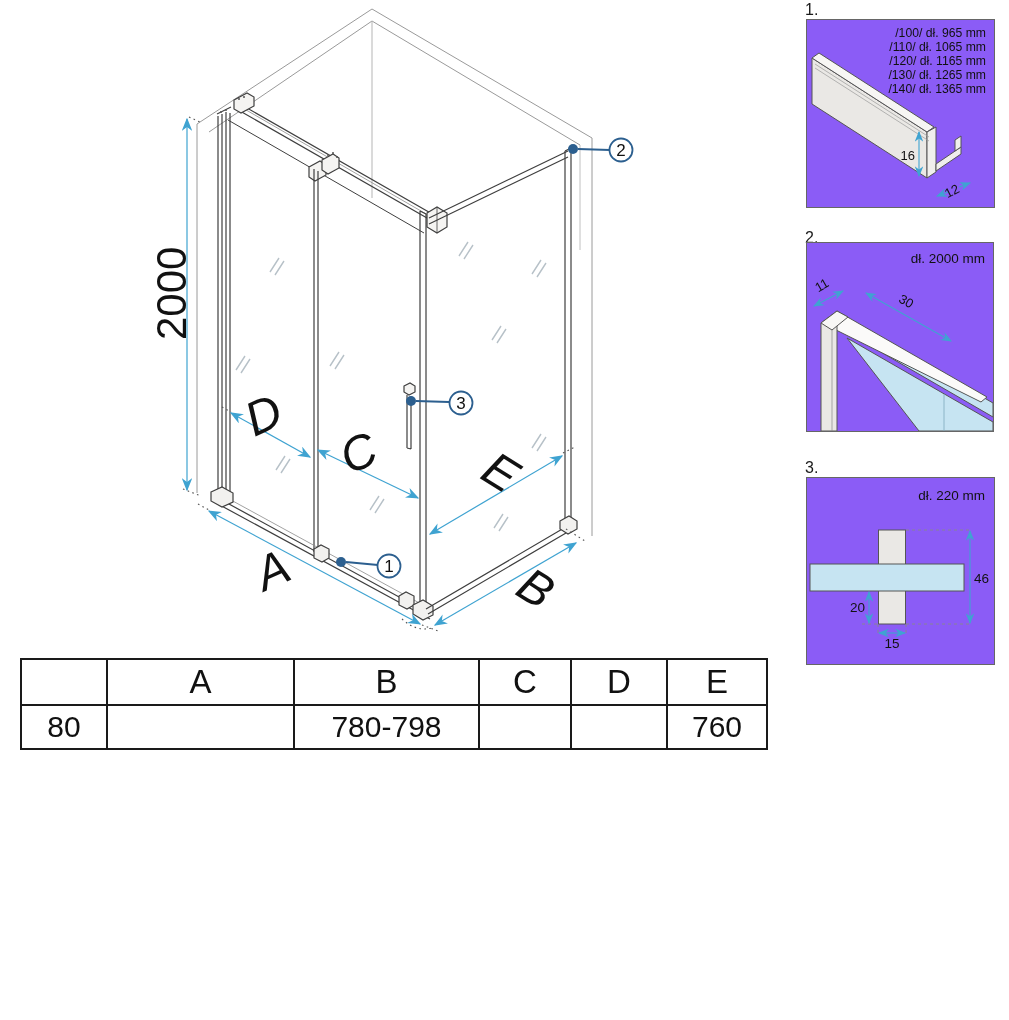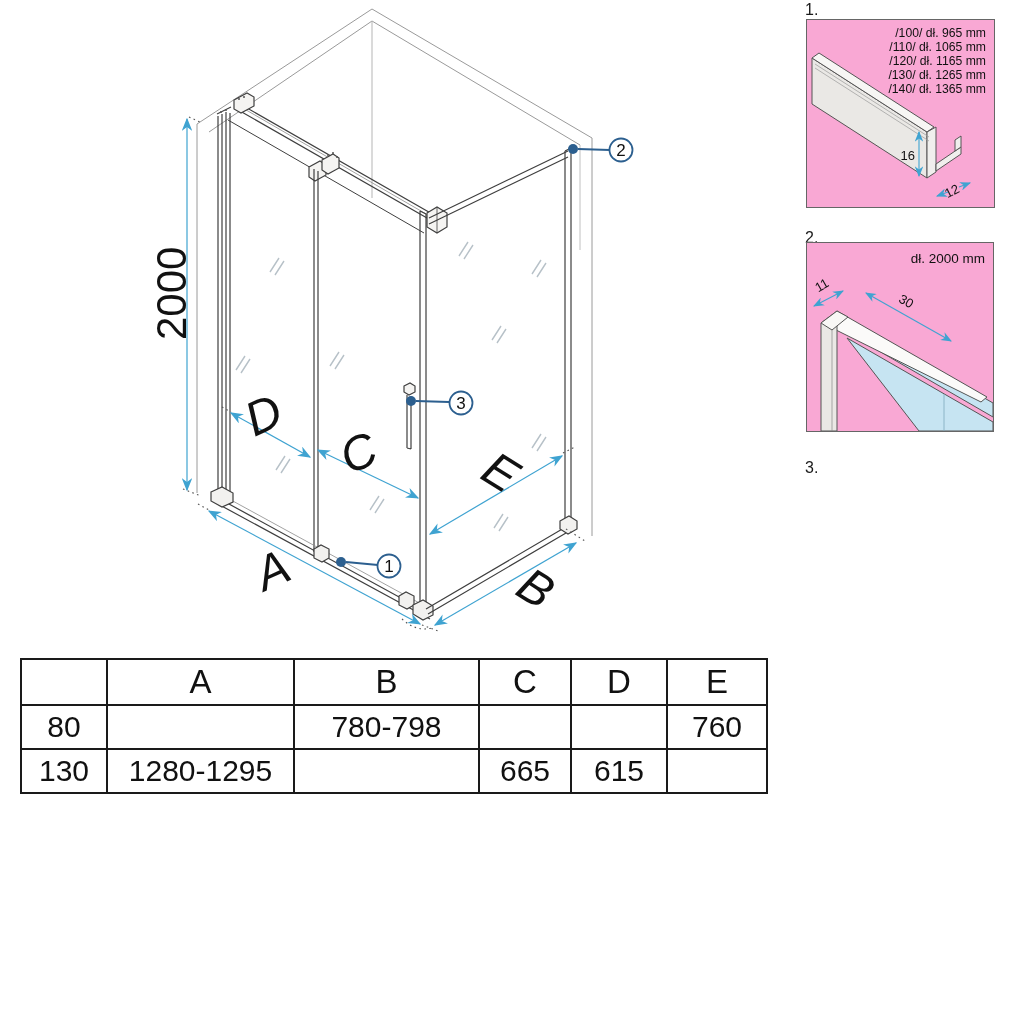--- a/index.html
+++ b/index.html
@@ -1,20 +1,20 @@
 <!DOCTYPE html>
 <html><head>
 <meta charset="utf-8">
 <style>
   html,body{margin:0;padding:0;background:#fff;}
   .canvas{position:relative;width:1009px;height:1020px;background:#fff;overflow:hidden;
           font-family:"Liberation Sans", sans-serif;color:#111;}
   svg text{font-family:"Liberation Sans", sans-serif;}
   .detail-label{position:absolute;font-size:16px;color:#1a1a1a;}
-  .detail-box{position:absolute;border:1.5px solid #666;background:#f9a8d4;}
+  .detail-box{position:absolute;border:1.5px solid #666;background:#8b5cf6;}
   .detail-box svg{display:block;}
   table.dims{position:absolute;left:20px;top:658px;border-collapse:collapse;table-layout:fixed;}
   table.dims td,table.dims th{border:2px solid #1a1a1a;text-align:center;vertical-align:middle;
       padding:0;font-weight:normal;overflow:hidden;white-space:nowrap;}
   table.dims th{font-size:33px;height:44px;}
   table.dims td{font-size:30px;height:42px;text-align:center;}
 </style>
 </head>
 <body>
 
@@ -198,20 +198,45 @@
         <path d="M7,63 L36,48" marker-start="url(#m2)" marker-end="url(#m2)"></path>
         <path d="M59,50 L144,98" marker-start="url(#m2)" marker-end="url(#m2)"></path>
       </g>
       <text x="178" y="20" text-anchor="end" font-size="13.5" fill="#111">dł. 2000 mm</text>
       <text transform="translate(17,46) rotate(-30)" text-anchor="middle" font-size="13" fill="#111">11</text>
       <text transform="translate(97,62) rotate(30)" text-anchor="middle" font-size="13" fill="#111">30</text>
     </svg>
   </div>
 
   <div class="detail-label" style="left:805px;top:459px">3.</div>
+  <div class="detail-box" style="left:806px;top:477px;width:187px;height:186px">
+    <svg width="187" height="186" viewBox="0 0 187 186">
+      <defs>
+        <marker id="m3" viewBox="0 0 10 8" refX="9" refY="4" markerWidth="10" markerHeight="8" orient="auto-start-reverse">
+            <path d="M0,0 L10,4 L0,8 L3,4 Z" fill="#3FA3D1"></path>
+          </marker>
+      </defs>
+      <g stroke="#555" stroke-width="1">
+        <rect x="71.5" y="52" width="27" height="94" fill="#EAE8E5"></rect>
+        <rect x="3" y="86" width="154" height="27" fill="#C6E4F2"></rect>
+      </g>
+      <g stroke="#888" stroke-width="0.9" stroke-dasharray="3,3" fill="none">
+        <path d="M99,52 H163 M99,146 H163 M71,146 V158 M99,146 V158 M55,146 H71"></path>
+      </g>
+      <g stroke="#3FA3D1" stroke-width="1.1" fill="none">
+        <path d="M163,53 V145" marker-start="url(#m3)" marker-end="url(#m3)"></path>
+        <path d="M62,114 V145" marker-start="url(#m3)" marker-end="url(#m3)"></path>
+        <path d="M72,155 H98" marker-start="url(#m3)" marker-end="url(#m3)"></path>
+      </g>
+      <text x="178" y="22" text-anchor="end" font-size="13.5" fill="#111">dł. 220 mm</text>
+      <text x="167" y="105" text-anchor="start" font-size="13.5" fill="#111">46</text>
+      <text x="58" y="134" text-anchor="end" font-size="13.5" fill="#111">20</text>
+      <text x="85" y="170" text-anchor="middle" font-size="13.5" fill="#111">15</text>
+    </svg>
+  </div>
 
   <table class="dims">
     <colgroup>
       <col style="width:86px">
         <col style="width:187px">
         <col style="width:185px">
       <col style="width:92px">
         <col style="width:96px">
         <col style="width:100px">
     </colgroup>
@@ -225,23 +250,15 @@
       <th>E</th>
     </tr>
     <tr>
       <td>80</td>
       <td></td>
       <td>780-798</td>
       <td></td>
       <td></td>
       <td>760</td>
     </tr>
-    <tr>
-      <td>130</td>
-      <td>1280-1295</td>
-      <td></td>
-      <td>665</td>
-      <td>615</td>
-      <td></td>
-    </tr>
   </tbody>
     </table>
 </div>
 
 </body></html>

